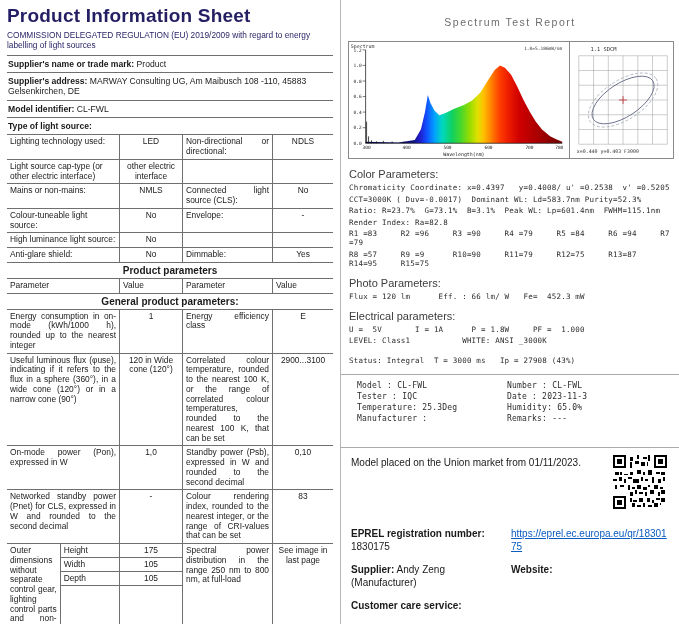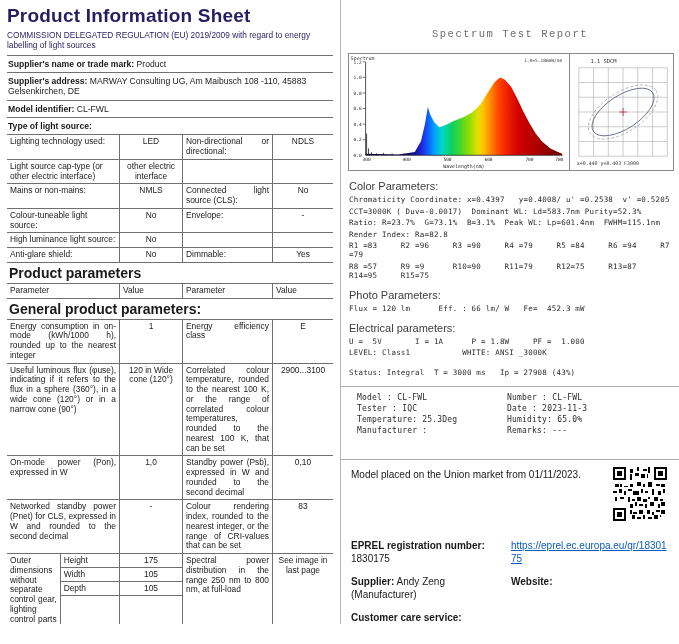--- a/index.html
+++ b/index.html
@@ -11,32 +11,32 @@
   .doc-title{font-size:19px;font-weight:bold;color:#241f63;margin:1px 0 3px 0;letter-spacing:0.2px;}
   .reg{font-size:8.3px;color:#241f63;line-height:1.25;padding-bottom:4px;}
   .lrow{border-top:1px solid #6f6f6f;padding:3px 1px;font-size:8.6px;line-height:1.2;}
   .lrow b{font-weight:bold;}
   .grid{display:grid;grid-template-columns:112px 63px 90px 61px;border-top:1px solid #6f6f6f;
         font-size:8.4px;line-height:1.16;}
   .gc{padding:2px 3px;border-left:1px solid #6f6f6f;min-height:9px;}
   .gc.first{border-left:none;}
   .gc.val{text-align:center;}
   .gc.just{text-align:justify;}
-  .center-head{border-top:1px solid #6f6f6f;font-weight:bold;font-size:14px;padding:2px;}
+  .center-head{border-top:1px solid #6f6f6f;text-align:center;font-weight:bold;font-size:10px;padding:2px;}
   
   .dcell{display:flex;padding:0;}
   .dlabel{width:47%;padding:2px 3px;box-sizing:border-box;text-align:justify;}
   .dsub{width:53%;border-left:1px solid #6f6f6f;box-sizing:border-box;}
   .dsr{border-bottom:1px solid #6f6f6f;padding:2px 3px;height:14px;box-sizing:border-box;}
   .vcell{padding:0;}
   .vsr{border-bottom:1px solid #6f6f6f;height:14px;text-align:center;padding:2px 0;box-sizing:border-box;}
   
   .right{position:absolute;left:341px;top:0;width:338px;height:644px;box-sizing:border-box;
          border-bottom:1px solid #cfcfcf;}
-  .rtitle{margin-top:28px;text-align:center;font-family:Liberation Mono, monospace;
+  .rtitle{margin-top:16px;text-align:center;font-family:Liberation Sans, sans-serif;
           font-size:10.5px;color:#6e6e6e;letter-spacing:1.5px;}
   .chart-box{margin:13px 5px 0 7px;height:118px;border:1px solid #8a8a8a;display:flex;box-sizing:border-box;}
   .spec{width:222px;border-right:1px solid #8a8a8a;box-sizing:border-box;}
   .sdcmp{flex:1;}
   svg{display:block;}
   .sech{font-size:11px;color:#3c3c3c;margin:9px 0 3px 8px;}
   .mline{font-family:"DejaVu Sans Mono",monospace;font-size:7.5px;color:#2b2b2b;
          margin:0 0 2.5px 8px;white-space:pre-wrap;letter-spacing:0.2px;}
   .statusline{margin-top:11px;}
   hr.sep{border:none;border-top:1px solid #ababab;margin:9px 0 0 0;}

